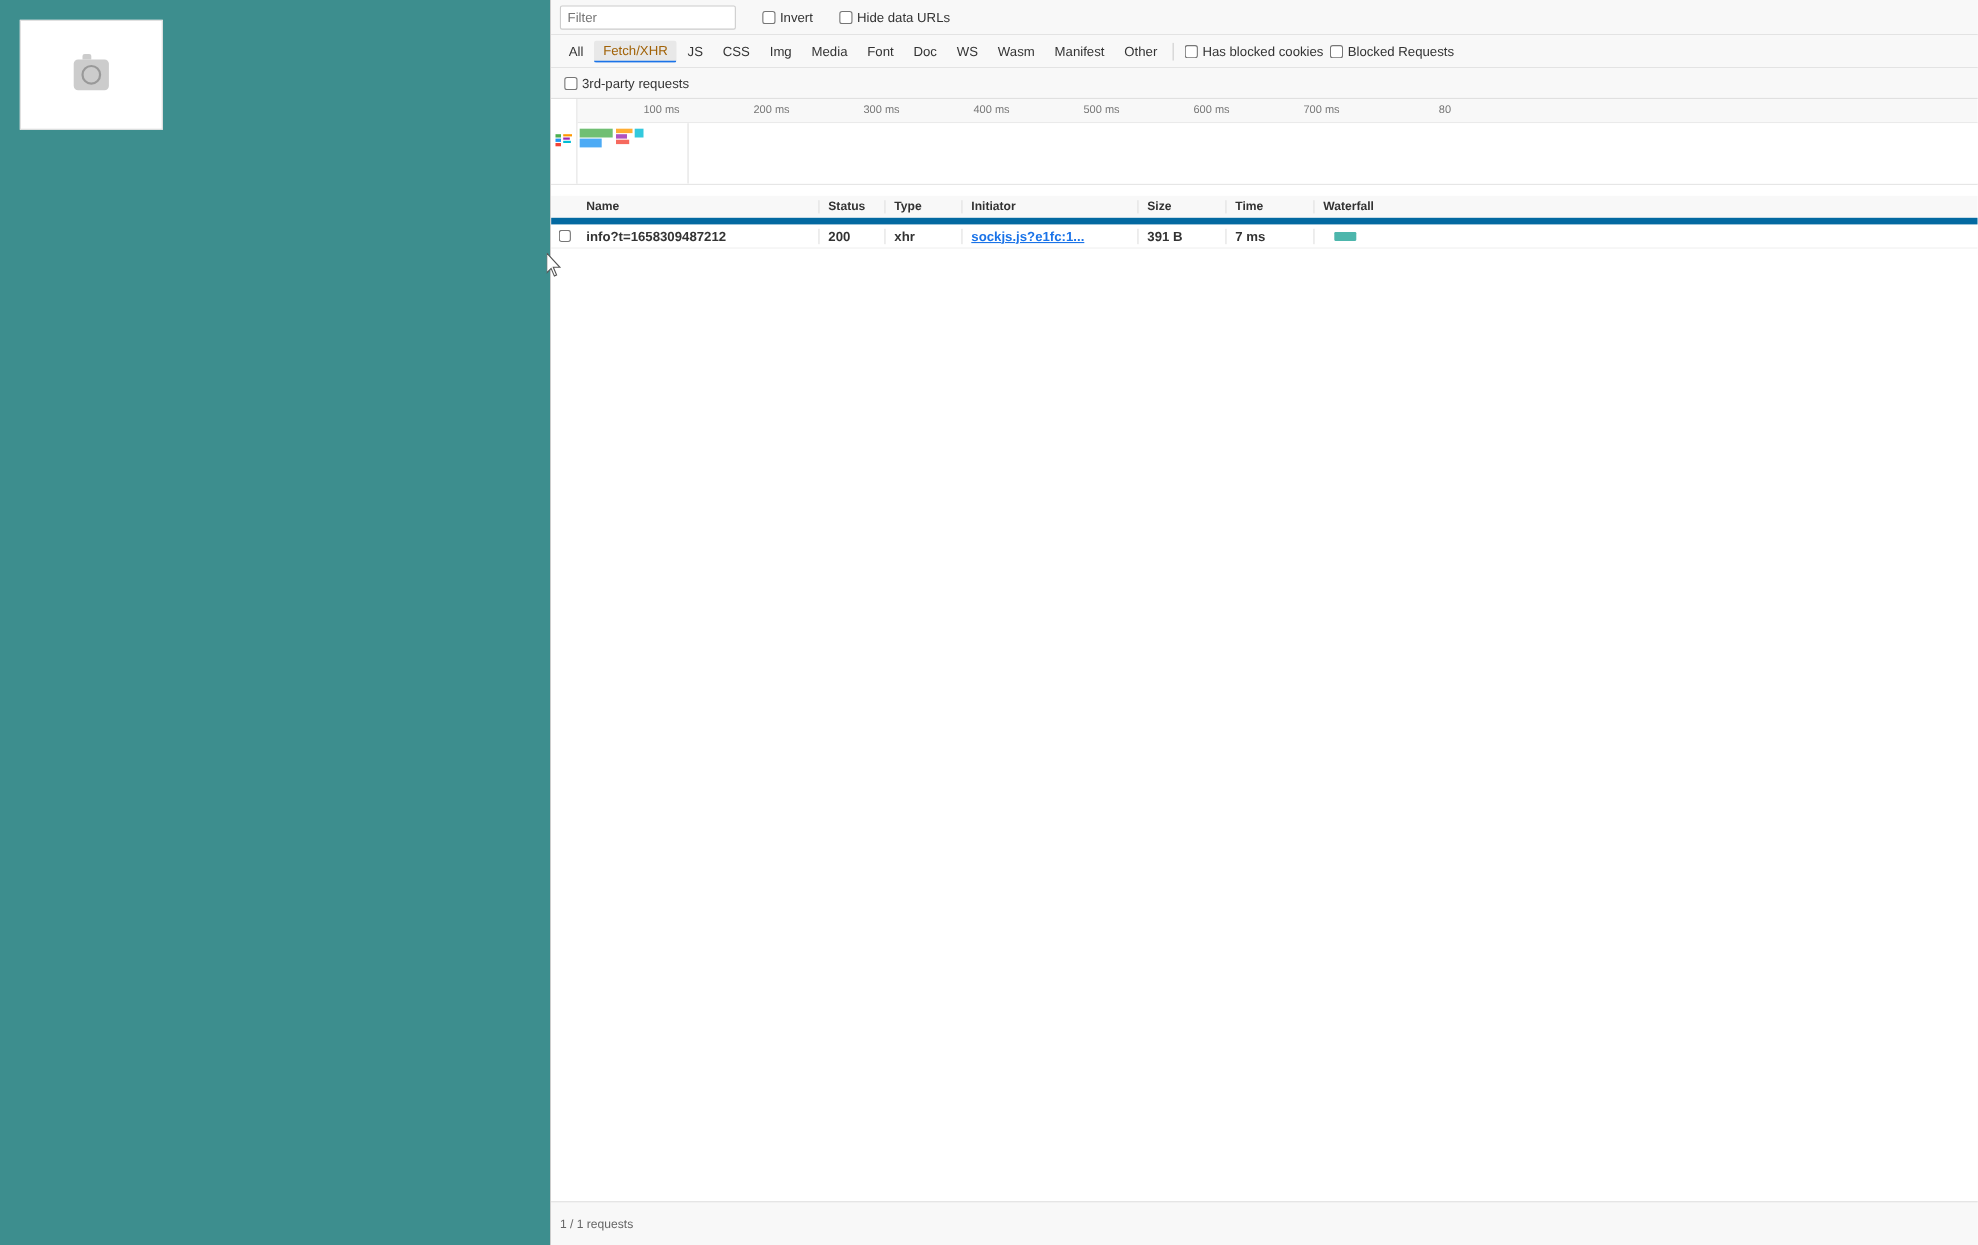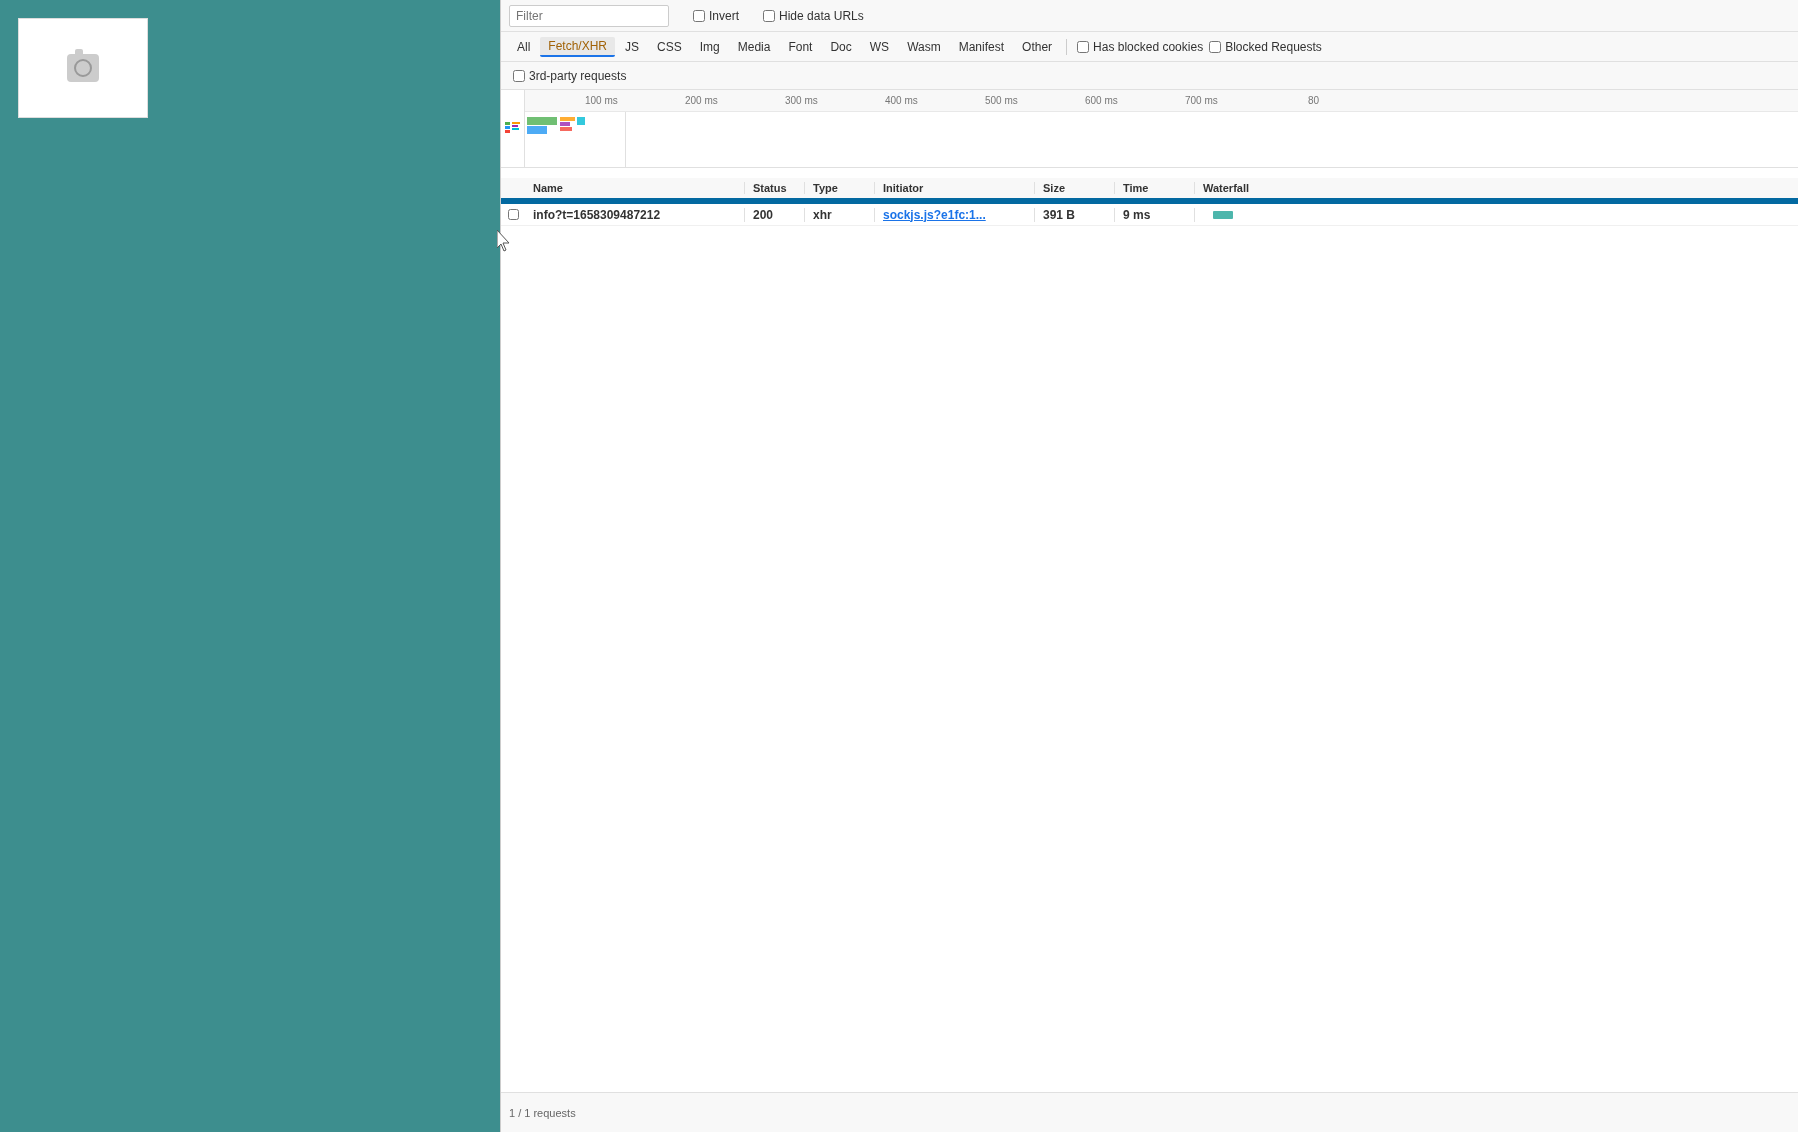--- a/index.html
+++ b/index.html
@@ -465,21 +465,21 @@
       <div class="col-type">
         <span class="row-val">xhr</span>
       </div>
       <div class="col-initiator">
         <span class="link-val">sockjs.js?e1fc:1...</span>
       </div>
       <div class="col-size">
         <span class="row-val">391 B</span>
       </div>
       <div class="col-time">
-        <span class="row-val">9 ms</span>
+        <span class="row-val">7 ms</span>
       </div>
       <div class="col-waterfall">
         <div class="waterfall-bar"></div>
       </div>
     </div>
   </div>
 
   <div class="status-bar">
     <span style="font-size:11px; color:#666;">1 / 1 requests</span>
   </div>

